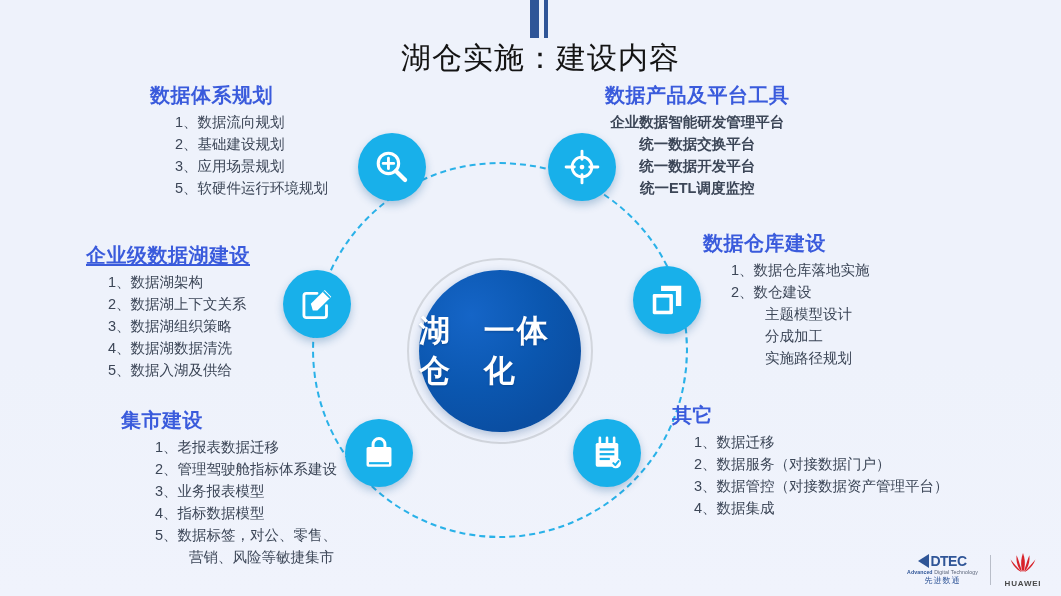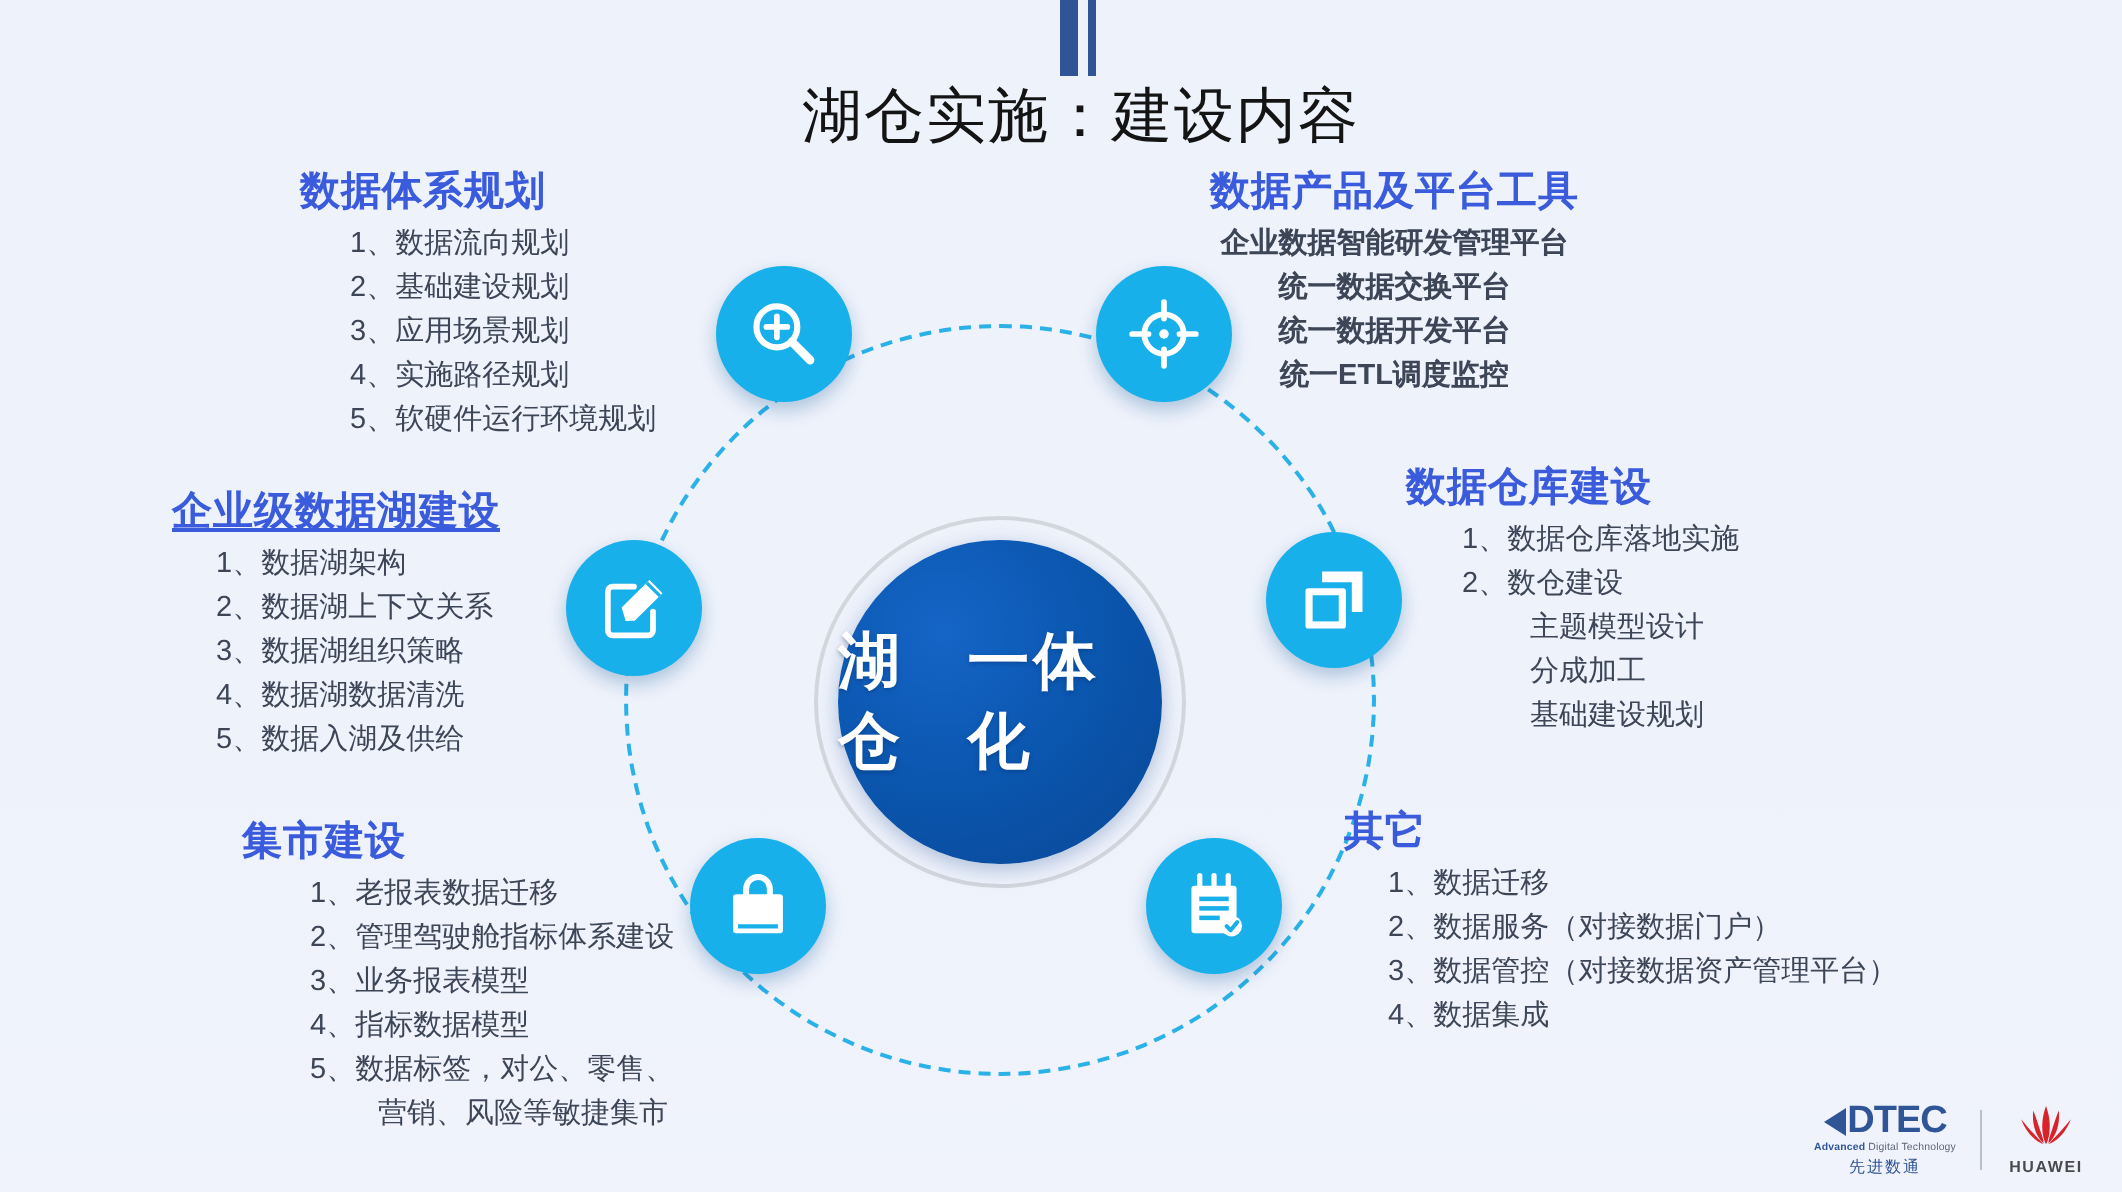--- a/index.html
+++ b/index.html
@@ -132,21 +132,21 @@
   .logo-divider { width: 1px; height: 30px; background: #b9bec9; }
   .dtec { display: flex; flex-direction: column; align-items: center; line-height: 1; }
   .dtec-top { display: flex; align-items: center; gap: 1px; }
   .dtec-arrow {
     width: 0; height: 0;
     border-top: 7px solid transparent;
     border-bottom: 7px solid transparent;
     border-right: 11px solid #2f5597;
   }
   .dtec-word {
-    font-size: 19px; font-weight: bold; color: #2f5597;
+    font-size: 14px; font-weight: bold; color: #2f5597;
     letter-spacing: -0.5px; font-family: "Liberation Sans", sans-serif;
   }
   .dtec-sub {
     font-size: 5.2px; color: #5a6478; letter-spacing: 0.1px; margin-top: 2px;
     white-space: nowrap;
   }
   .dtec-sub b { color: #2f5597; }
   .dtec-cn { font-size: 8px; color: #2f5597; margin-top: 2px; letter-spacing: 1px; }
   .huawei { display: flex; flex-direction: column; align-items: center; }
   .huawei-word { font-size: 8px; font-weight: bold; color: #4a4a4a; letter-spacing: 0.8px; margin-top: 2px; }
@@ -230,21 +230,20 @@
         <path d="M21.3 24.5 L23 26.2 L25.8 22.8" fill="none" stroke="#18b0ea" stroke-width="1.7" stroke-linecap="round" stroke-linejoin="round"></path>
       </svg>
     </div>
 
     <div class="block blk-tl">
       <h3>数据体系规划</h3>
       <ul>
         <li>1、数据流向规划</li>
         <li>2、基础建设规划</li>
         <li>3、应用场景规划</li>
-        <li>4、实施路径规划</li>
         <li>5、软硬件运行环境规划</li>
       </ul>
     </div>
 
     <div class="block blk-tr">
       <h3>数据产品及平台工具</h3>
       <ul>
         <li>企业数据智能研发管理平台</li>
         <li>统一数据交换平台</li>
         <li>统一数据开发平台</li>
@@ -263,21 +262,21 @@
       </ul>
     </div>
 
     <div class="block blk-mr">
       <h3>数据仓库建设</h3>
       <ul>
         <li>1、数据仓库落地实施</li>
         <li>2、数仓建设</li>
         <li class="indent">主题模型设计</li>
         <li class="indent">分成加工</li>
-        <li class="indent">基础建设规划</li>
+        <li class="indent">实施路径规划</li>
       </ul>
     </div>
 
     <div class="block blk-bl">
       <h3>集市建设</h3>
       <ul>
         <li>1、老报表数据迁移</li>
         <li>2、管理驾驶舱指标体系建设</li>
         <li>3、业务报表模型</li>
         <li>4、指标数据模型</li>

